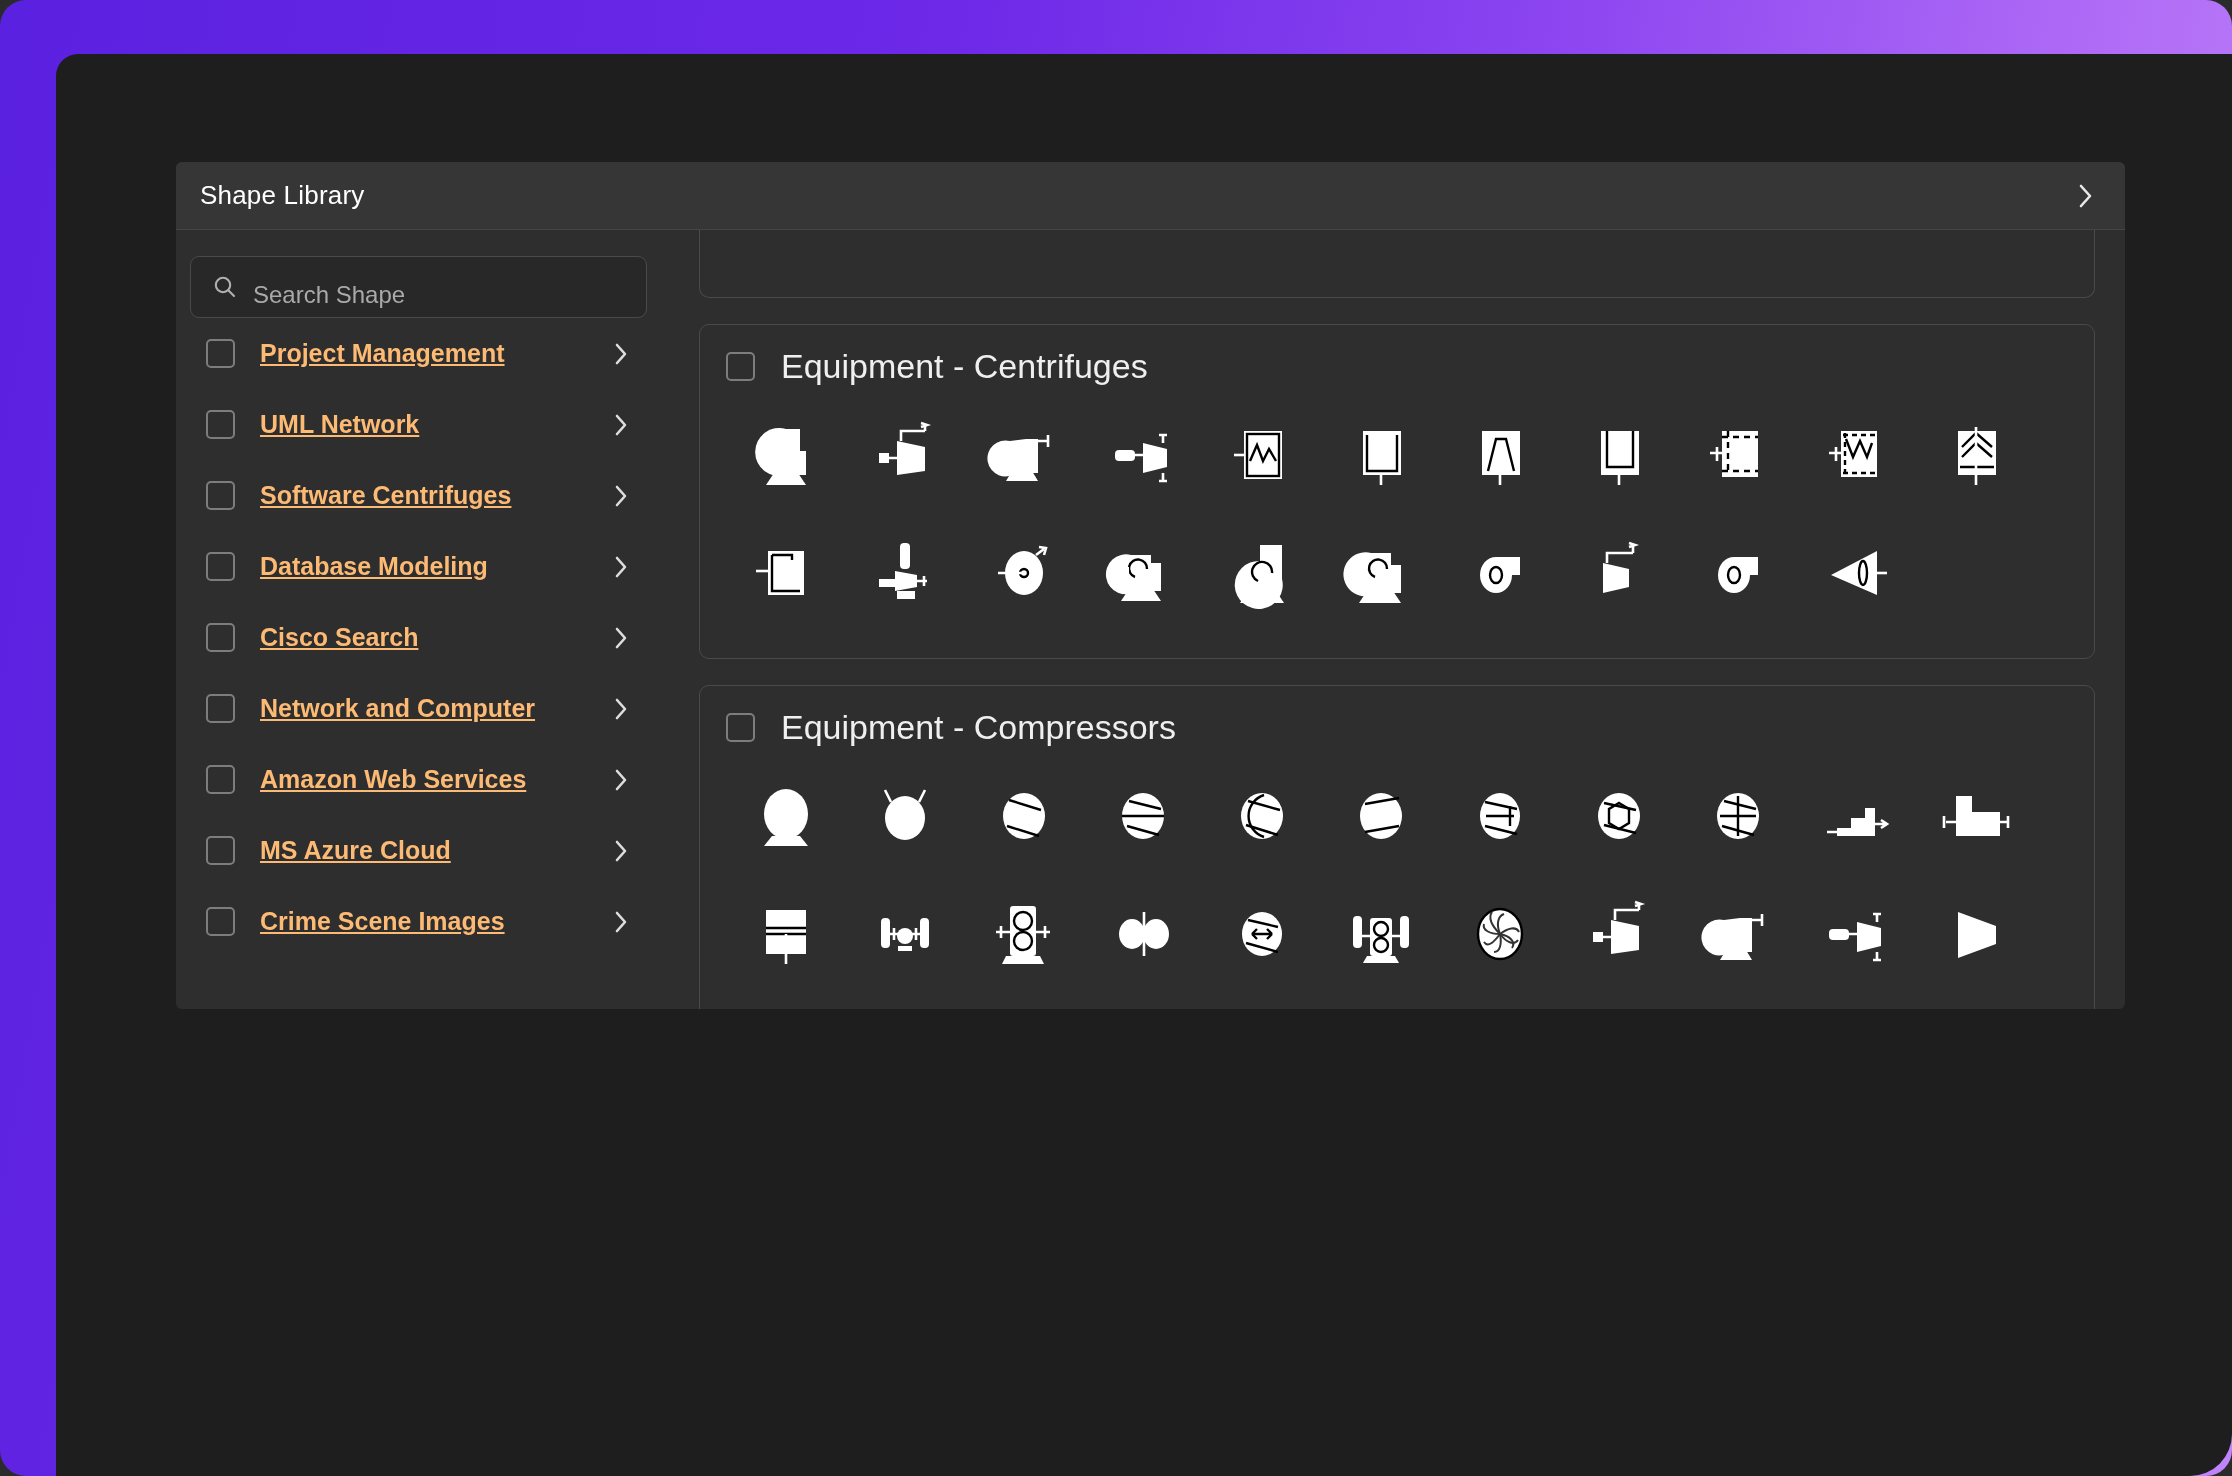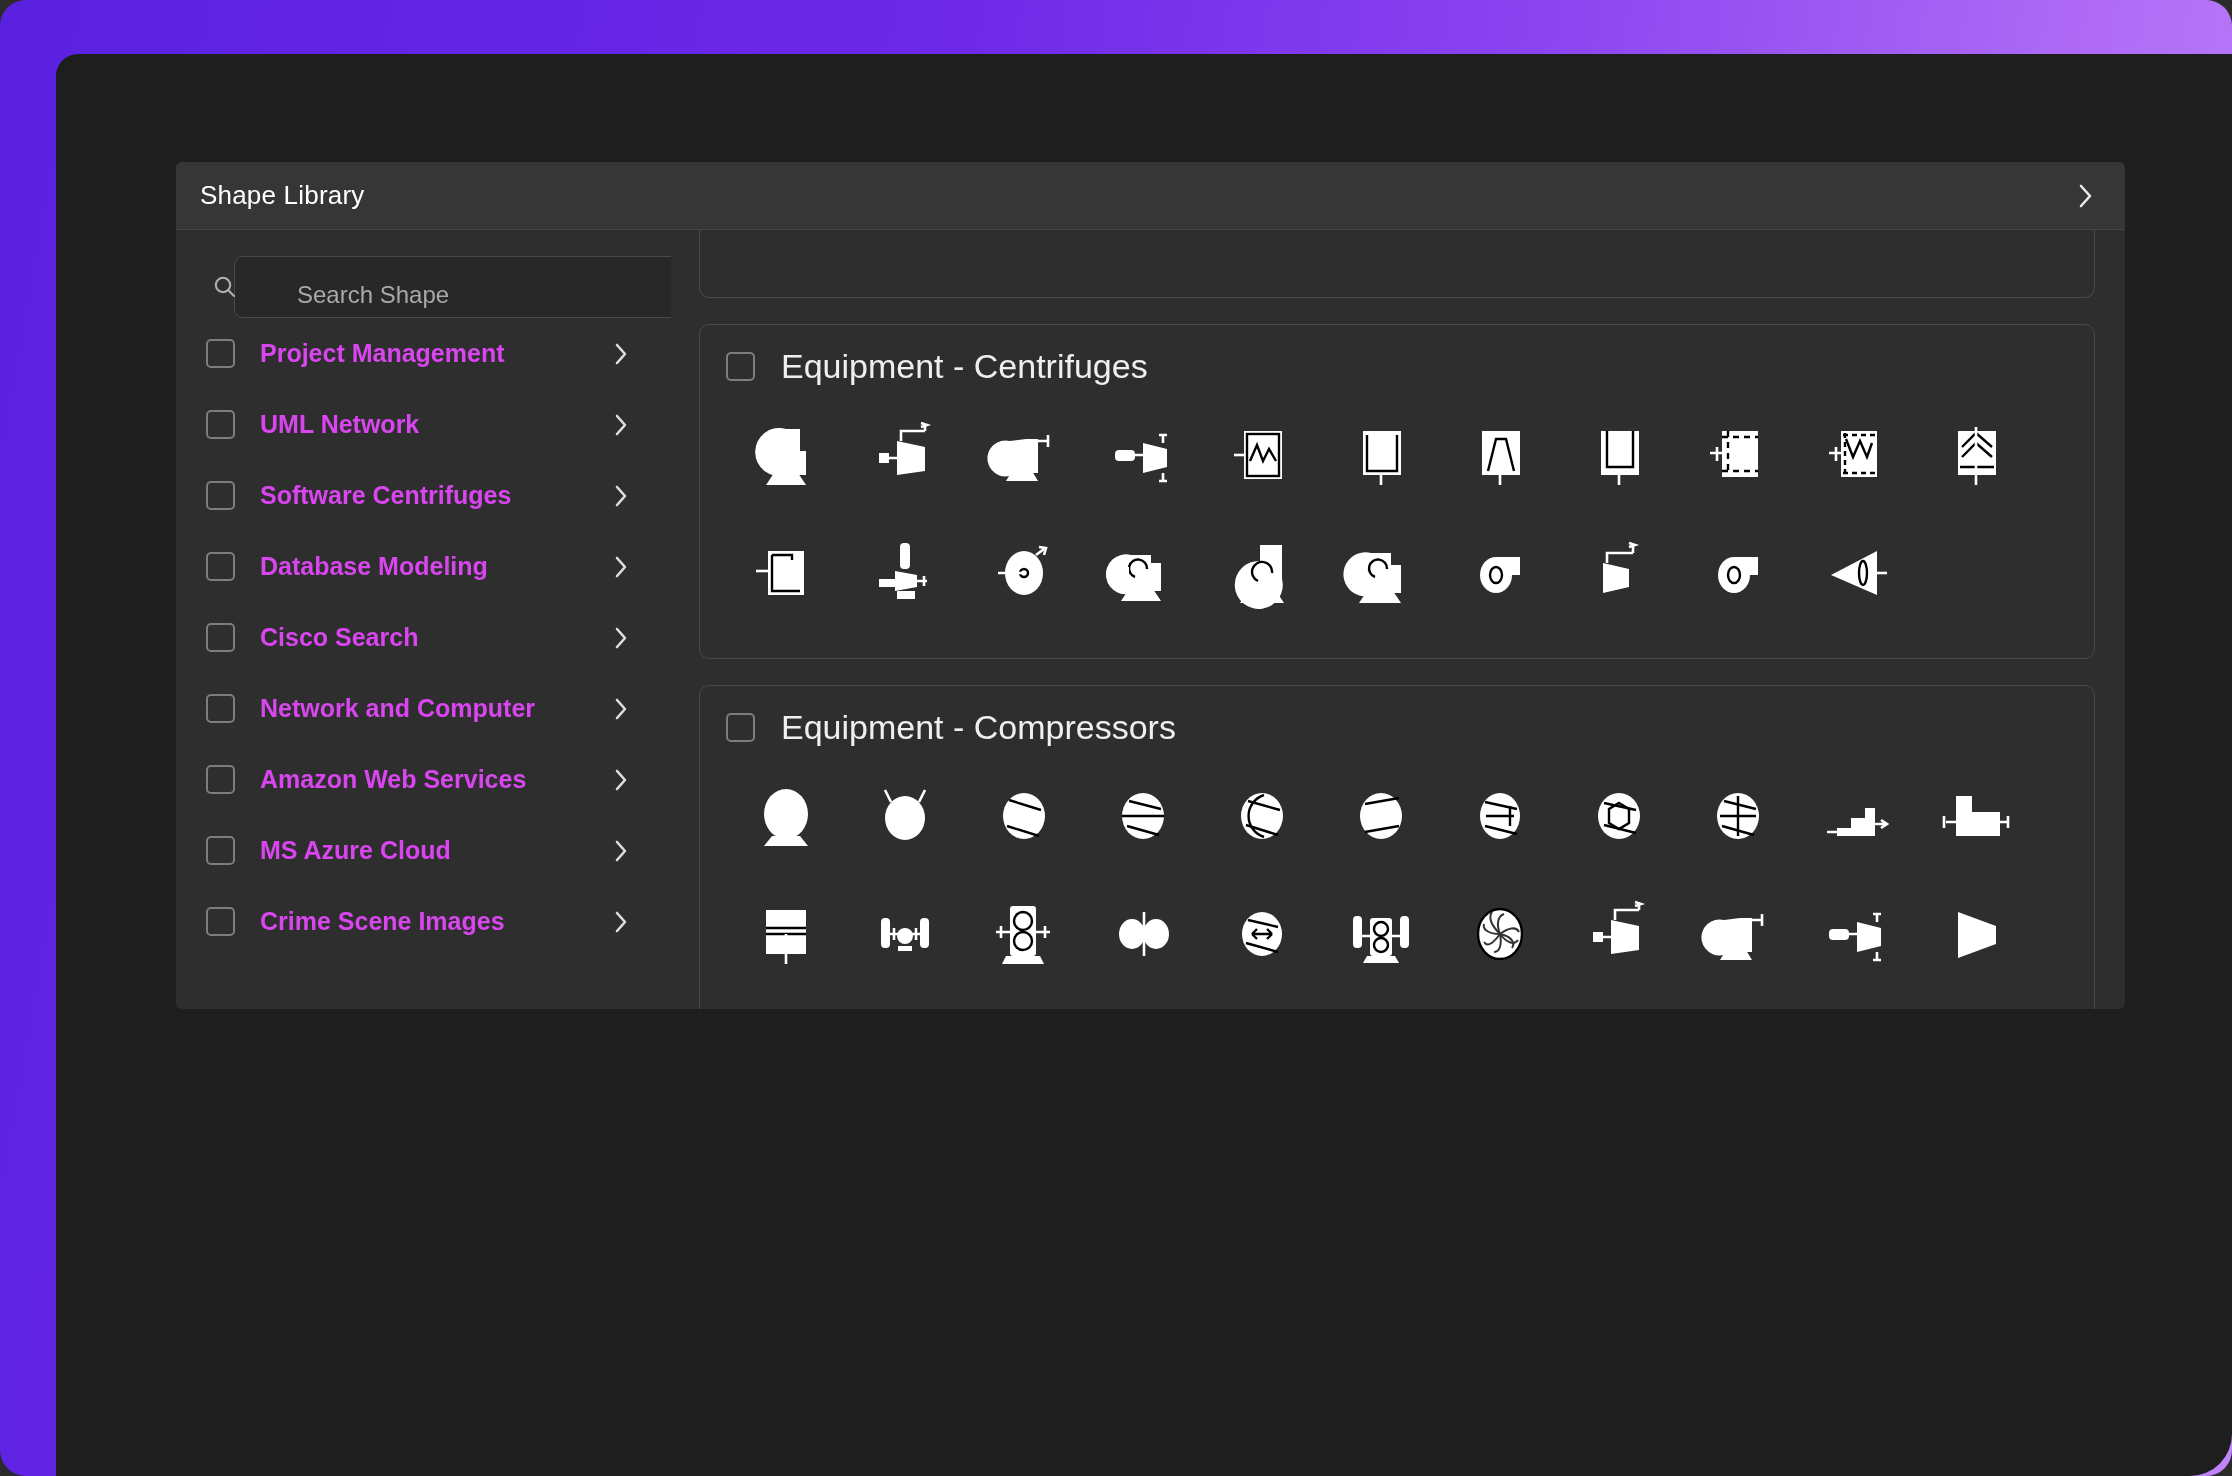--- a/index.html
+++ b/index.html
@@ -72,21 +72,20 @@
   .search-box {
     width: 100%; height: 62px;
     background: #282828;
     border: 1px solid #4a4a4a;
     border-radius: 9px;
     color: #b6b6b6;
     font-size: 24px;
     font-family: "Liberation Sans", sans-serif;
     padding: 16px 18px 0 62px;
     outline: none;
-    margin-left: 44px;
   }
   .search-box::placeholder { color: #a9a9a9; }
   .search-icon {
     position: absolute; left: 22px; top: 50%;
     transform: translateY(-50%);
     width: 26px; height: 26px;
     color: #b0b0b0;
     pointer-events: none;
   }
 
@@ -106,22 +105,23 @@
     width: 29px; height: 29px;
     border: 2px solid #7d7d7d;
     border-radius: 5px;
     flex: 0 0 29px;
     background: transparent;
     position: relative;
   }
   .cat-label {
     margin-left: 25px;
     font-size: 25px; font-weight: bold;
-    color: #d946ef;
+    color: #fdba74;
     white-space: nowrap;
+    text-decoration: underline;
   }
   .cat-arrow {
     margin-left: auto;
     color: #dedede;
     display: flex; align-items: center;
   }
 
   
   #cat-list .cat-item:first-child { margin-top: -14px; }
 

